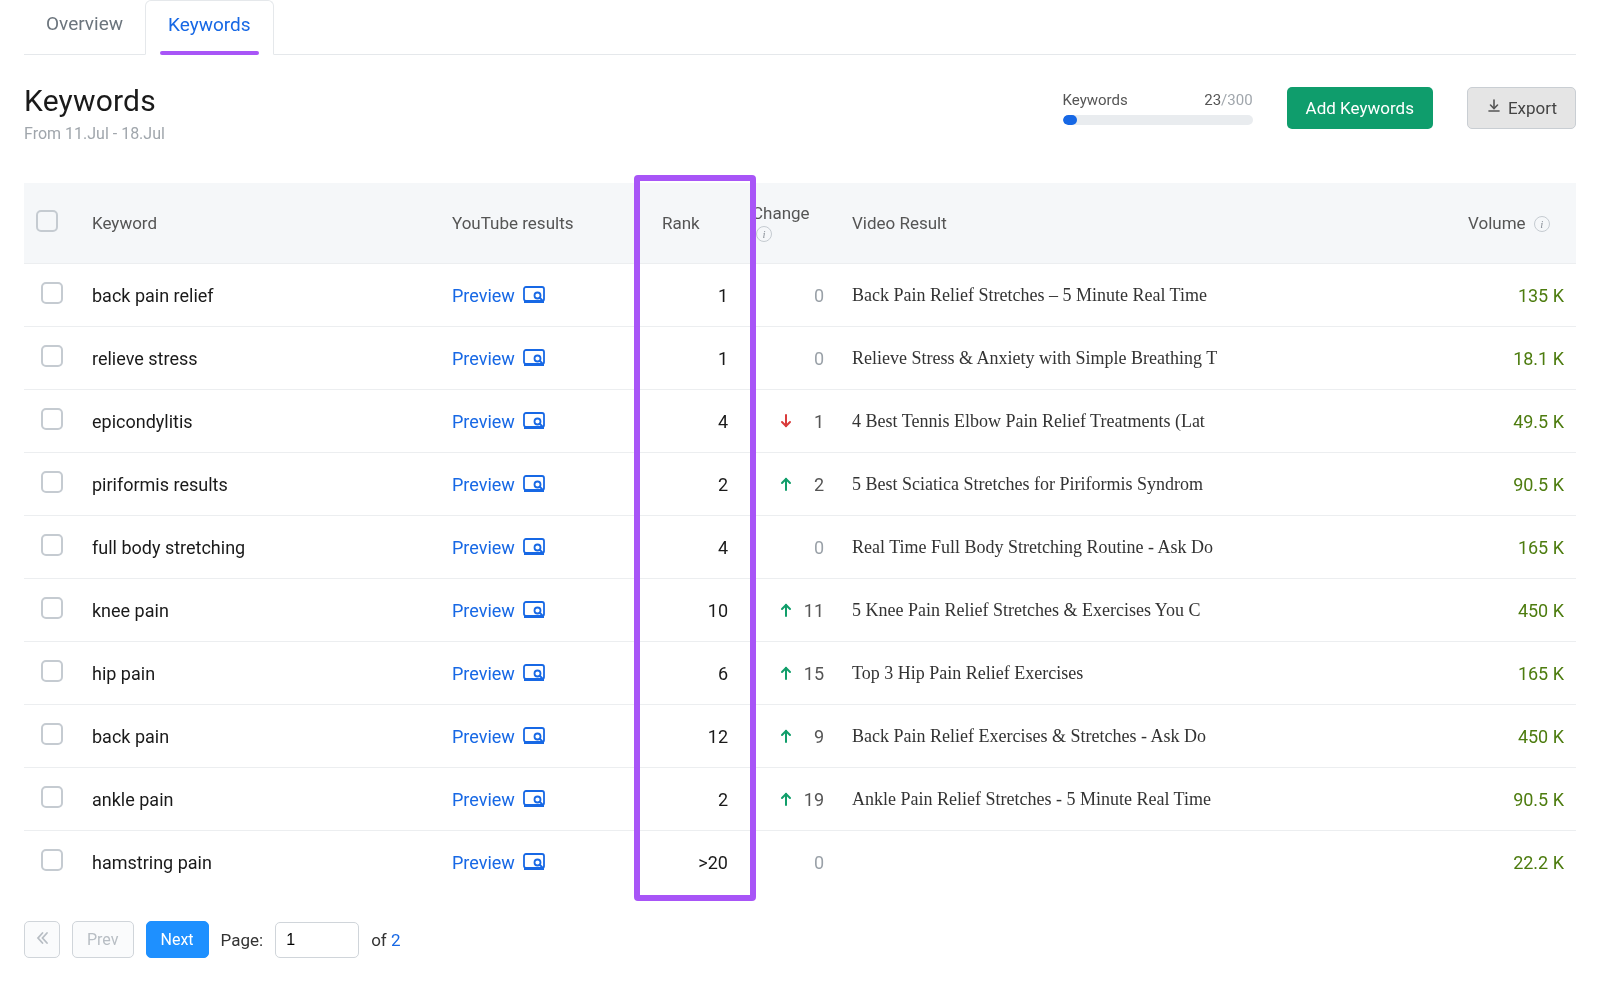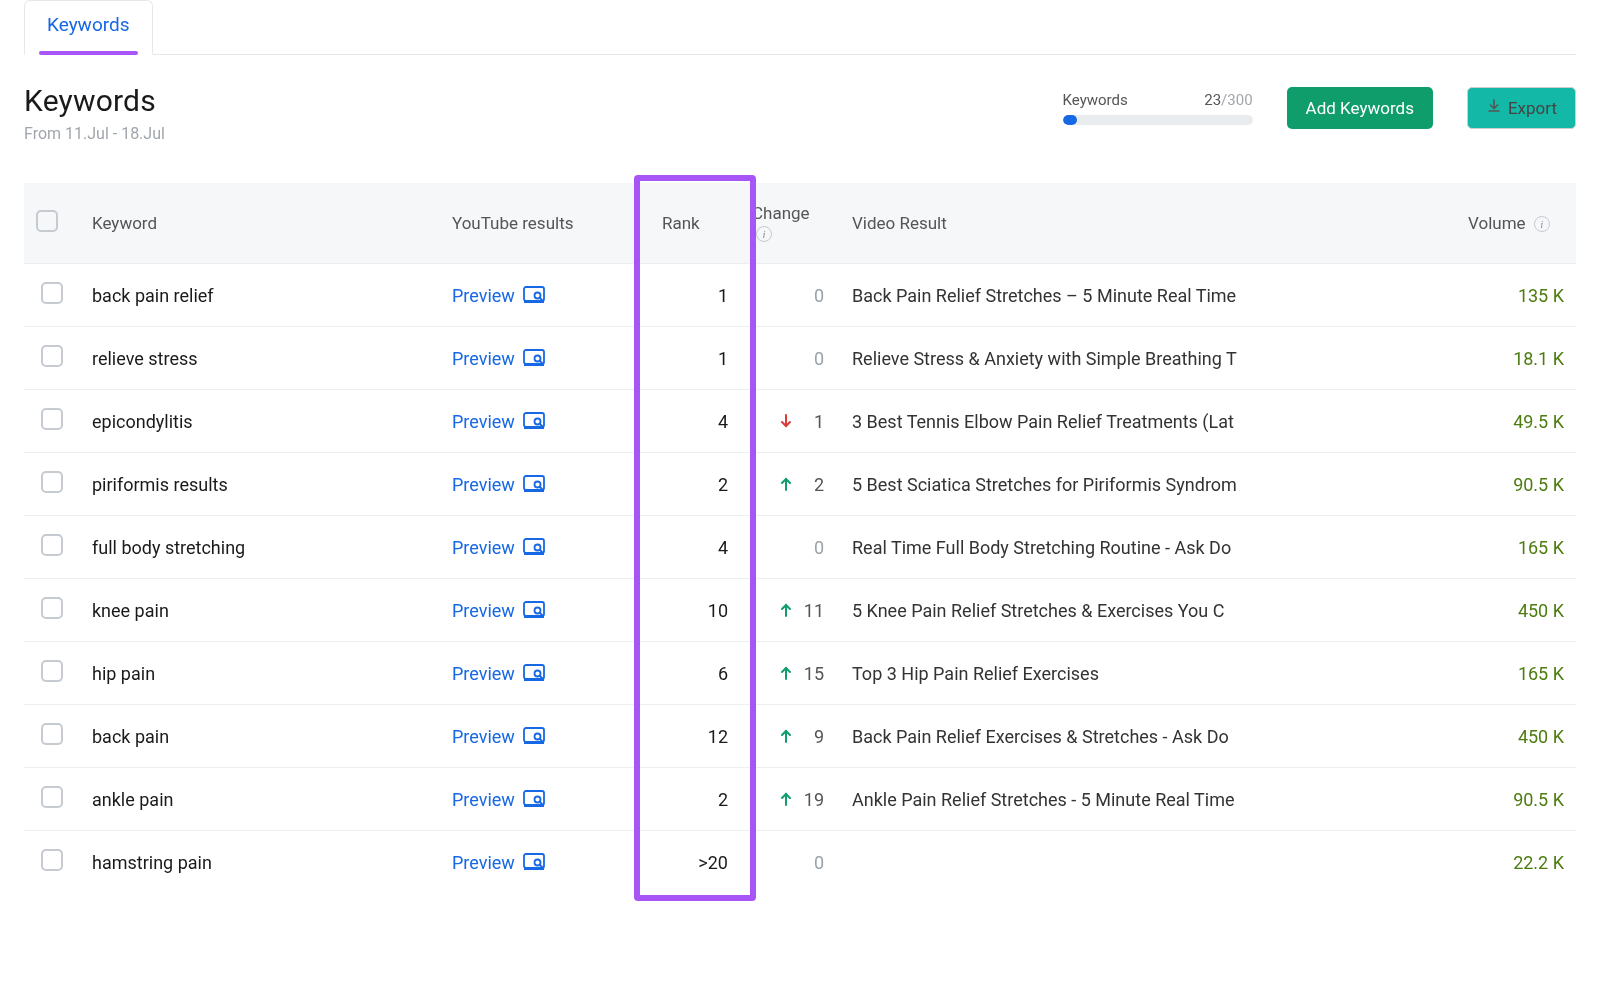--- a/index.html
+++ b/index.html
@@ -33,37 +33,37 @@
 
   .header-right { display:flex; align-items:center; gap:18px; margin-top:4px; }
   .kw-count-wrap { display:flex; flex-direction:column; gap:6px; min-width:190px; }
   .kw-count-line { display:flex; justify-content:space-between; font-size:15px; color:#555; }
   .kw-count-line .max { color: var(--text-light); }
   .kw-progress { height:10px; width:190px; background:#e9ecef; border-radius:5px; position:relative; overflow:hidden; }
   .kw-progress-fill { position:absolute; left:0; top:0; bottom:0; background: var(--link-blue); border-radius:5px; }
 
   .btn { display:inline-flex; align-items:center; gap:6px; font-size:17px; padding:10px 18px; border-radius:5px; cursor:pointer; border:1px solid transparent;margin-left:16px; }
   .btn-green { background:var(--btn-green); color:#fff; }
-  .btn-outline { background:#14b8a6; color:#444; border-color:#c9ced3; }
+  .btn-outline { background:#e5e5e5; color:#444; border-color:#c9ced3; }
 
   
   .table-wrap { margin-top:40px; position:relative; }
   .table { width:100%; border-collapse:collapse; }
   .table thead th { background:var(--header-bg); font-weight:400; font-size:17px; color:#555; text-align:left; padding:20px 12px; border-bottom:1px solid var(--row-border); }
   .table thead th.num { text-align:left; }
   .table tbody td { padding:18px 12px; font-size:18px; border-bottom:1px solid var(--row-border); vertical-align:middle; }
   .table tbody tr:last-child td { border-bottom:none; }
   .col-chk { width:56px; text-align:center; }
   .col-kw { width:360px; }
   .col-yt { width:210px; }
   .col-rank { width:90px; text-align:right; }
   .col-change { width:100px; }
   .col-video { width:auto; max-width:420px; }
   .col-volume { width:120px; text-align:right; }
-  .video-cell { white-space:nowrap; overflow:hidden; text-overflow:ellipsis; max-width:400px; color:#333; }
+  .video-cell { white-space:nowrap; overflow:hidden; text-overflow:ellipsis; max-width:400px; color:#333;font-family:Liberation Serif, serif; }
   .cell-num { text-align:right; }
   .checkbox { width:22px; height:22px; border:2px solid #c5cbd1; border-radius:5px; display:inline-block; }
   .preview-link { color: var(--link-blue); display:inline-flex; align-items:center; gap:8px; cursor:pointer; }
   .preview-icon { display:inline-flex; }
   .preview-icon svg { display:block; }
   .change-cell { display:flex; align-items:center; justify-content:flex-end; gap:8px; padding-right:4px; }
   .change-num { color:#555; min-width:24px; text-align:right; }
   .arrow-up { color: var(--green); }
   .arrow-down { color: var(--red); }
   .volume-cell { text-align:right; color:#4d7c0f; }
@@ -82,20 +82,21 @@
   .page-total { color: var(--link-blue); }
 
   .info-icon { display:inline-flex; align-items:center; justify-content:center; width:16px; height:16px; border-radius:50%; font-size:11px; font-style:italic; font-family: Georgia, serif; color:#8a9098; border:1px solid #c5cbd1; margin-left:4px; position:relative; top:-1px; }
 </style>
 </head>
 <body>
 
 <div class="page">
 
   <div class="tabs-strip">
+    <div class="tab">Overview</div>
     <div class="tab active">Keywords</div>
   </div>
 
   <div class="header-row">
     <div>
       <div class="page-title">Keywords</div>
       <div class="subtitle">From 11.Jul - 18.Jul</div>
     </div>
     <div class="header-right">
       <div class="kw-count-wrap">
@@ -205,21 +206,21 @@
             <td class="col-change">
               <div class="change-cell">
                 <span class="arrow-down"><svg width="12" height="14" viewBox="0 0 12 14" fill="none" stroke="currentColor" stroke-width="2" stroke-linecap="round">
                     <path d="M6 1v11"></path>
                     <path d="M2 8l4 4 4-4"></path>
                   </svg></span>
                 <span class="change-num">1</span>
               </div>
             </td>
             <td class="col-video">
-              <div class="video-cell">3 Best Tennis Elbow Pain Relief Treatments (Lat</div>
+              <div class="video-cell">4 Best Tennis Elbow Pain Relief Treatments (Lat</div>
             </td>
             <td class="col-volume volume-cell">49.5 K</td>
           </tr>
           <tr>
             <td class="col-chk"><span class="checkbox"></span></td>
             <td class="col-kw">piriformis results</td>
             <td class="col-yt"><span class="preview-link">
                 <span>Preview</span>
                 <span class="preview-icon">
                   <svg width="22" height="18" viewBox="0 0 22 18" fill="none">
@@ -409,14 +410,27 @@
             <td class="col-video">
               <div class="video-cell"></div>
             </td>
             <td class="col-volume volume-cell">22.2 K</td>
           </tr>
         </tbody>
     </table>
     <div class="rank-highlight" id="rank-hl" style="left: 610px; width: 122px;"></div>
   </div>
 
+  <div class="pager">
+    <div class="pg-btn icon disabled">
+      <svg width="14" height="14" viewBox="0 0 14 14" fill="none" stroke="#b8bec4" stroke-width="1.8" stroke-linecap="round">
+          <path d="M7.5 2 3 7l4.5 5"></path>
+          <path d="M12 2 7.5 7 12 12"></path>
+        </svg>
+    </div>
+    <div class="pg-btn disabled">Prev</div>
+    <div class="pg-btn primary">Next</div>
+    <span class="page-of">Page:</span>
+    <input class="page-field" value="1" style="">
+    <span class="page-of"><span>of</span> <span class="page-total">2</span></span>
+  </div>
 
 </div>
 
 </body></html>

